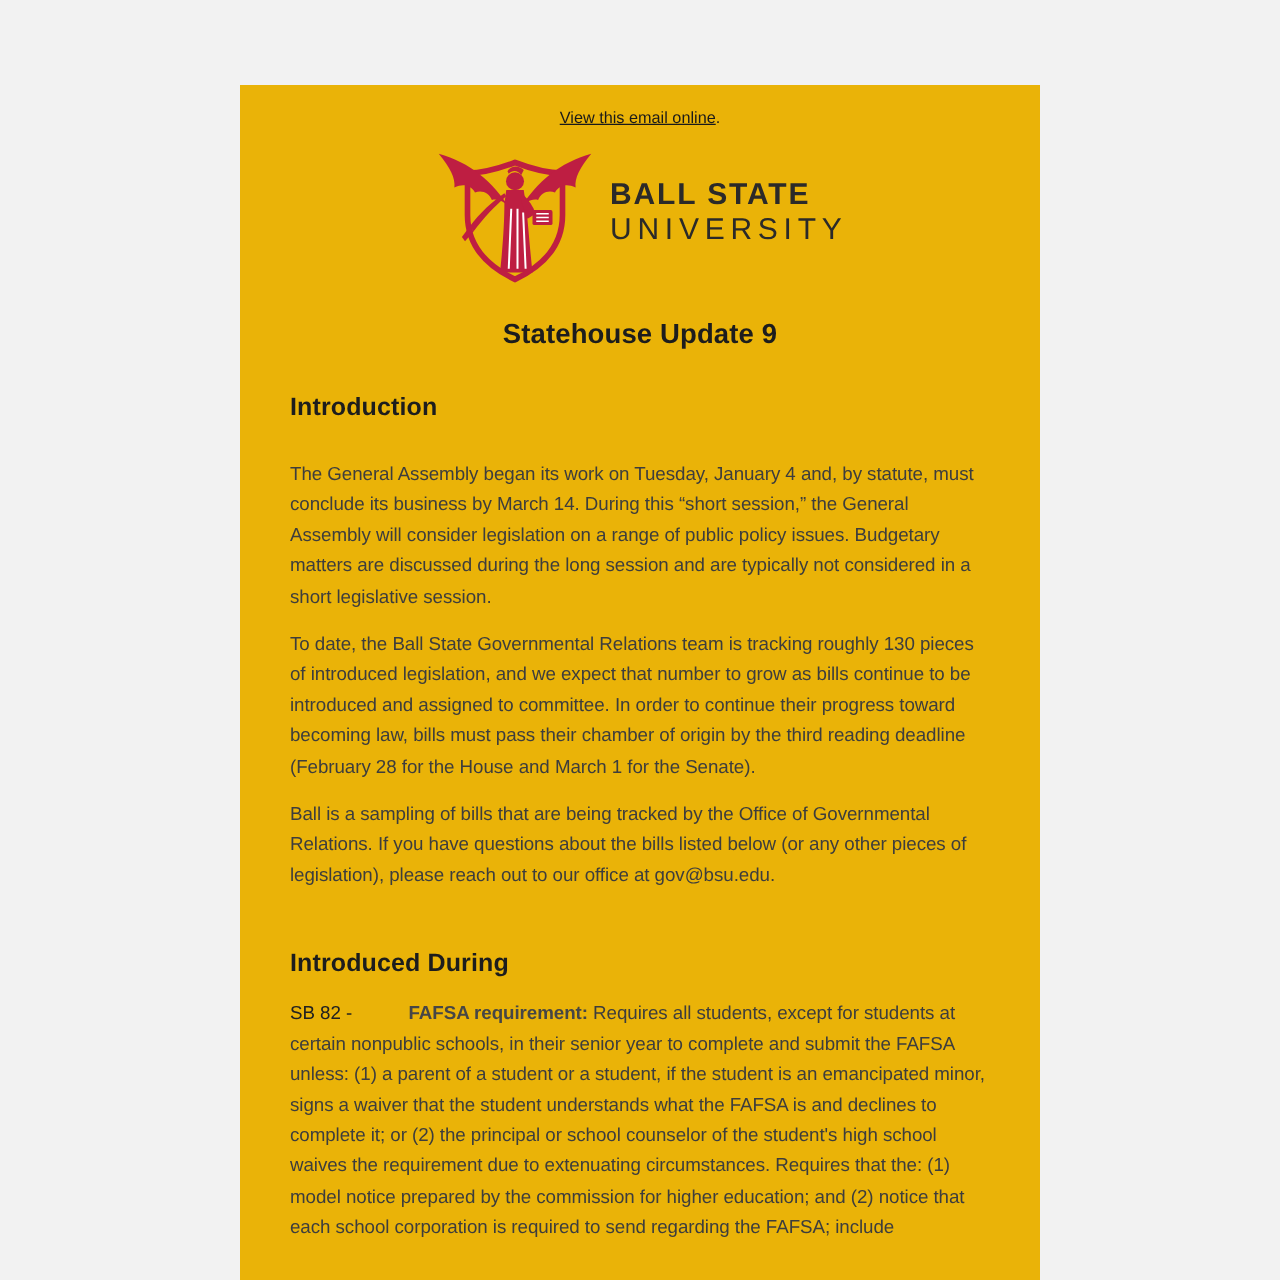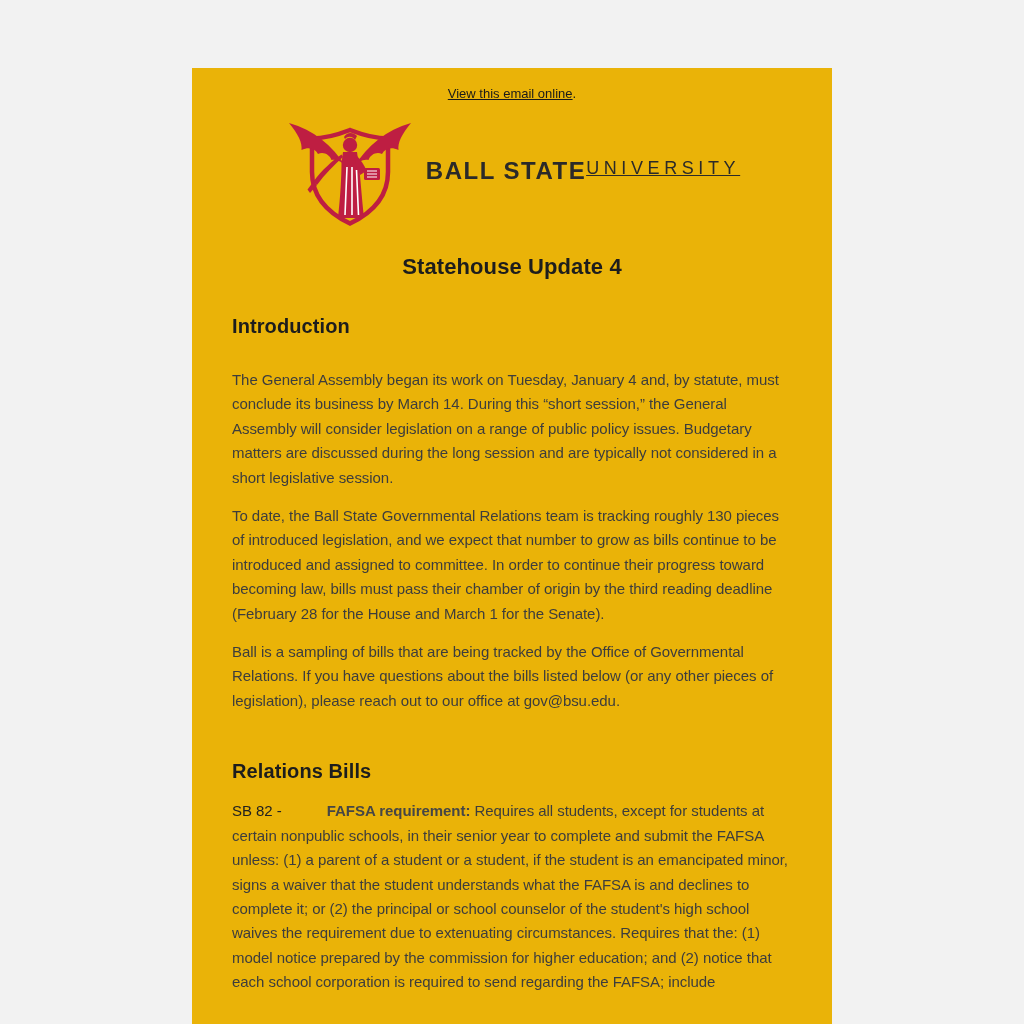--- a/index.html
+++ b/index.html
@@ -47,38 +47,37 @@
     margin-top: 14px;
     height: 112px;
   }
   .logo-emblem {
     width: 132px;
     height: 112px;
     flex: 0 0 auto;
   }
   .logo-text {
     display: flex;
-    flex-direction: row;
+    flex-direction: column;
     justify-content: space-between;
     color: #2b2a29;
   }
   .brand-top {
     font-size: 24px;
     font-weight: 700;
     letter-spacing: 1.5px;
     line-height: 1.1;
     color: #2b2a29;
   }
   .brand-bottom {
-    font-size: 18px;
+    font-size: 24px;
     font-weight: 500;
     letter-spacing: 4.6px;
     line-height: 1.2;
     color: #2b2a29;
-    text-decoration: underline;
   }
   .dept {
     margin-top: 14px;
     font-size: 14px;
     font-weight: 700;
     line-height: 1.45;
     color: #2b2a29;
   }
   .email-title {
     text-align: center;
@@ -145,28 +144,28 @@
         <path d="M72 40 C77 45 80.5 50 82.5 56 L76 60 C73.5 54 71.5 48 70.5 43 Z" fill="#BE1E42"></path>
         <rect x="80" y="53" width="16" height="12" rx="1.5" fill="#BE1E42"></rect>
         <path d="M83 56 L93 56 M83 59 L93 59 M83 62 L93 62" stroke="#ffffff" stroke-width="1.2"></path>
       </svg>
       <div class="logo-text">
         <div class="brand-top">BALL STATE</div>
         <div class="brand-bottom">UNIVERSITY</div>
       </div>
     </div>
 
-    <div class="email-title">Statehouse Update 4</div>
+    <div class="email-title">Statehouse Update 9</div>
 
     <div class="section-intro">
       <h2 class="section-heading">Introduction</h2>
       <p class="body-text">The General Assembly began its work on Tuesday, January 4 and, by statute, must conclude its business by March 14. During this “short session,” the General Assembly will consider legislation on a range of public policy issues. Budgetary matters are discussed during the long session and are typically not considered in a short legislative session.</p>
       <p class="body-text">To date, the Ball State Governmental Relations team is tracking roughly 130 pieces of introduced legislation, and we expect that number to grow as bills continue to be introduced and assigned to committee. In order to continue their progress toward becoming law, bills must pass their chamber of origin by the third reading deadline (February 28 for the House and March 1 for the Senate).</p>
       <p class="body-text">Ball is a sampling of bills that are being tracked by the Office of Governmental Relations. If you have questions about the bills listed below (or any other pieces of legislation), please reach out to our office at gov@bsu.edu.</p>
     </div>
 
     <div class="section-bills">
-      <h2 class="section-heading">Relations Bills</h2>
+      <h2 class="section-heading">Introduced During</h2>
       <p class="body-text"><span class="bill-id">SB 82 - </span><span class="bill-topic">FAFSA requirement: </span><span>Requires all students, except for students at certain nonpublic schools, in their senior year to complete and submit the FAFSA unless: (1) a parent of a student or a student, if the student is an emancipated minor, signs a waiver that the student understands what the FAFSA is and declines to complete it; or (2) the principal or school counselor of the student's high school waives the requirement due to extenuating circumstances. Requires that the: (1) model notice prepared by the commission for higher education; and (2) notice that each school corporation is required to send regarding the FAFSA; include</span></p>
     </div>
 
   </div>
 </div>
 
 </body></html>

